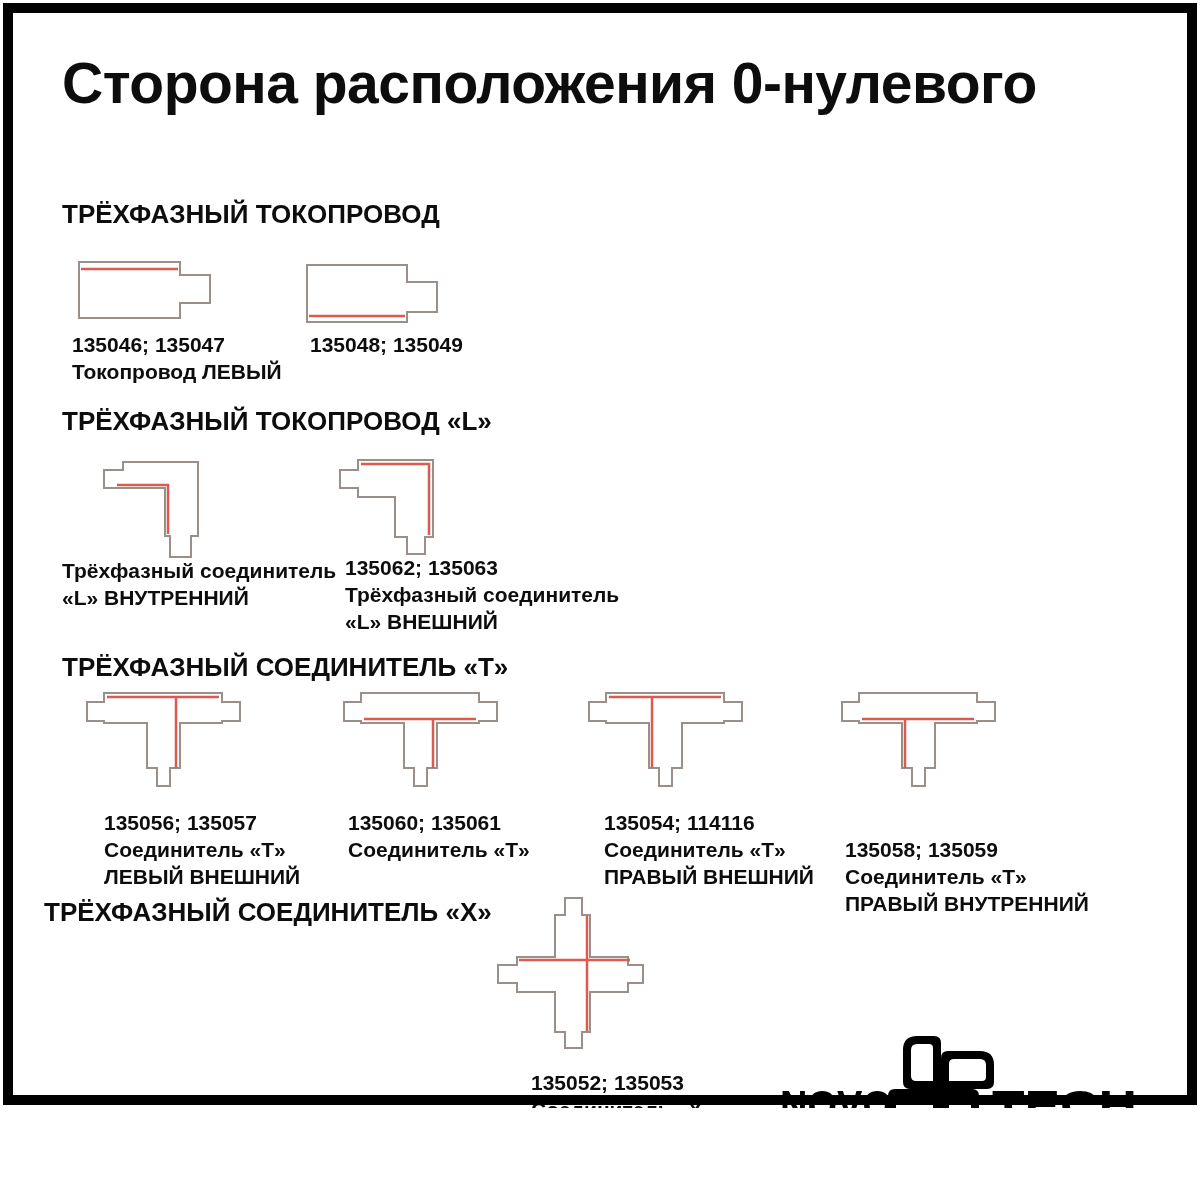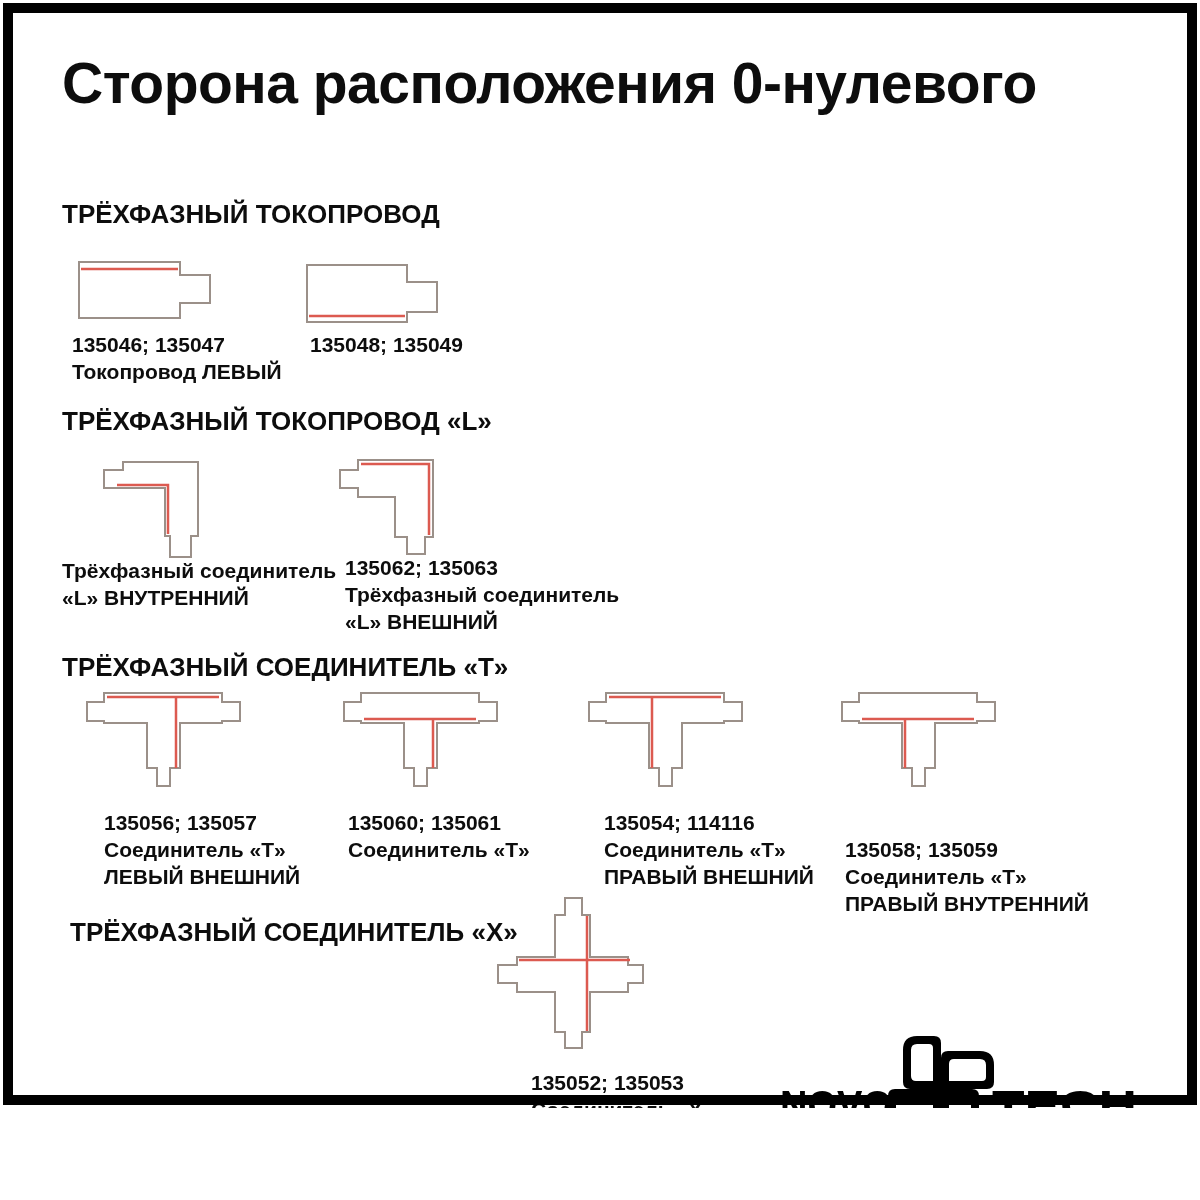--- a/index.html
+++ b/index.html
@@ -124,21 +124,21 @@
     <div>135054; 114116</div>
     <div>Соединитель «Т»</div>
     <div>ПРАВЫЙ ВНЕШНИЙ</div>
   </div>
   <div class="abs part-label" style="left:845px;top:809px;margin-top:27px;">
     <div>135058; 135059</div>
     <div>Соединитель «Т»</div>
     <div>ПРАВЫЙ ВНУТРЕННИЙ</div>
   </div>
 
-  <div class="abs section-heading" style="left:70px;top:897px;margin-top:20px;">ТРЁХФАЗНЫЙ СОЕДИНИТЕЛЬ «Х»</div>
+  <div class="abs section-heading" style="left:44px;top:897px;">ТРЁХФАЗНЫЙ СОЕДИНИТЕЛЬ «Х»</div>
 
   <svg class="abs diagram" style="left:498px;top:898px;" width="145" height="150" viewBox="0 0 145 150">
     <path class="outline" d="M67,0 H84 V17 H92 V59 H130 V67 H145 V85 H130 V94 H92 V134 H84 V150 H67 V134 H57 V94 H19 V85 H0 V67 H19 V59 H57 V17 H67 Z"></path>
     <path class="red" d="M89,18 V133 M21,62 H132"></path>
   </svg>
 
   <div class="abs part-label" style="left:495px;top:1069px;margin-left:36px;">
     <div>135052; 135053</div>
     <div>Соединитель «Х»</div>
   </div>

